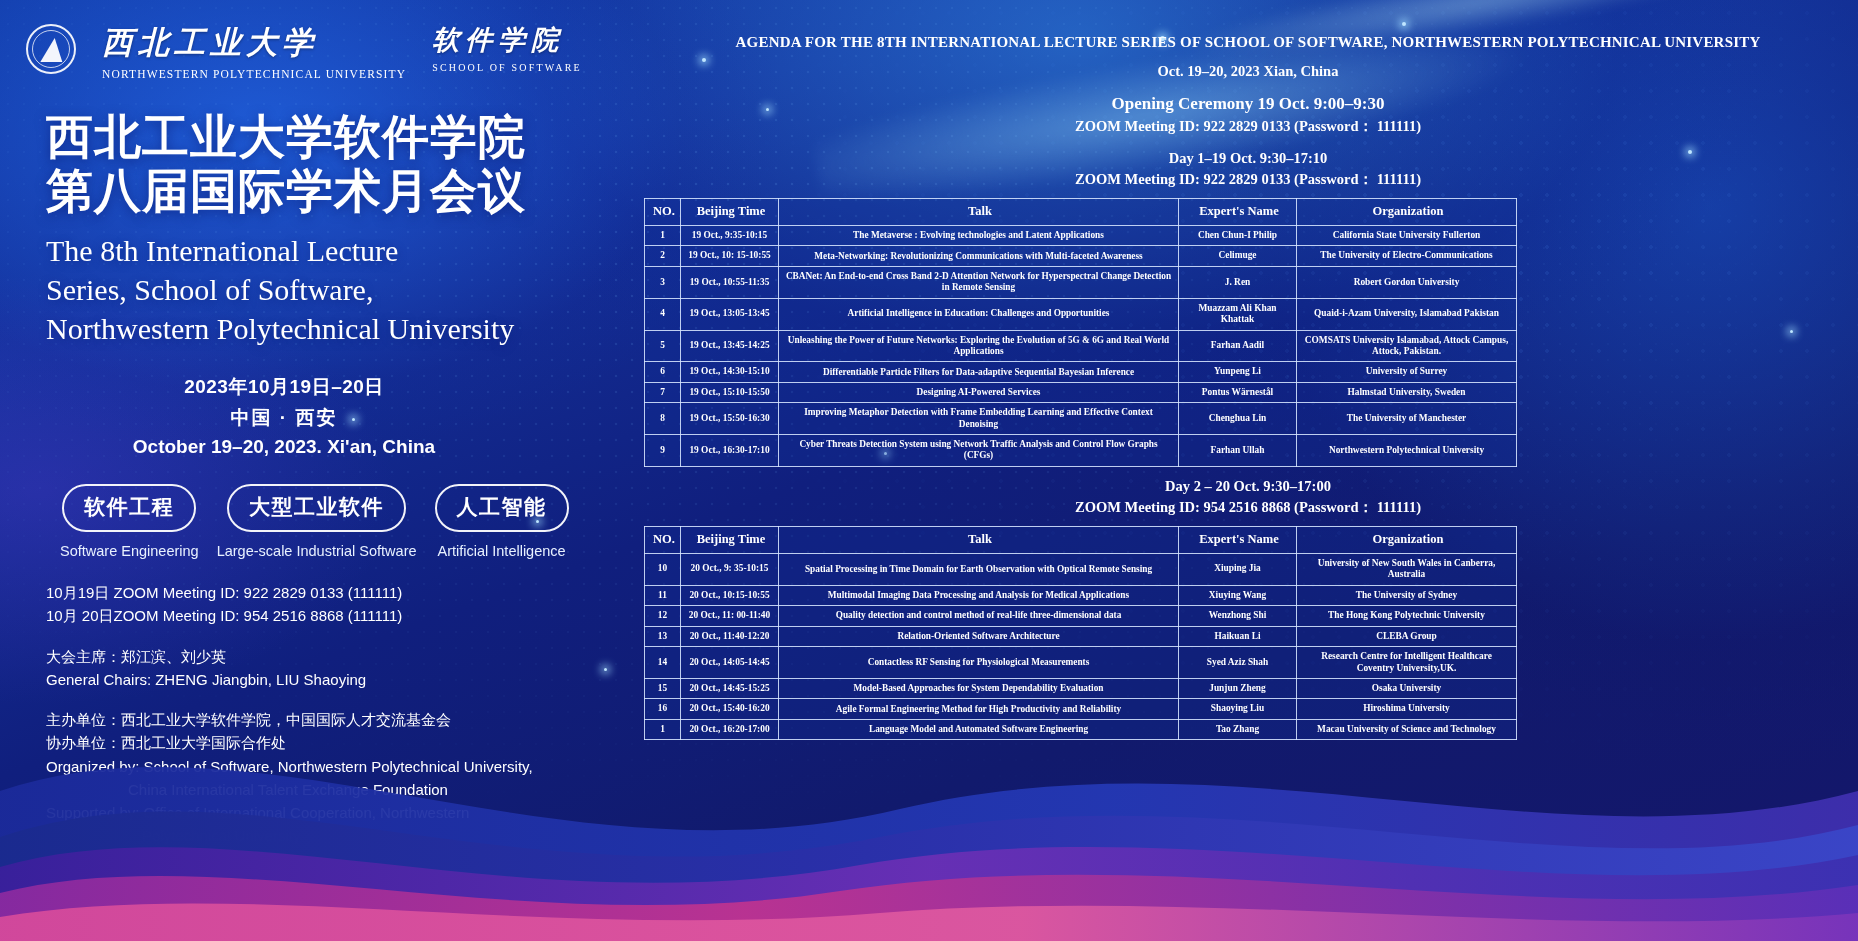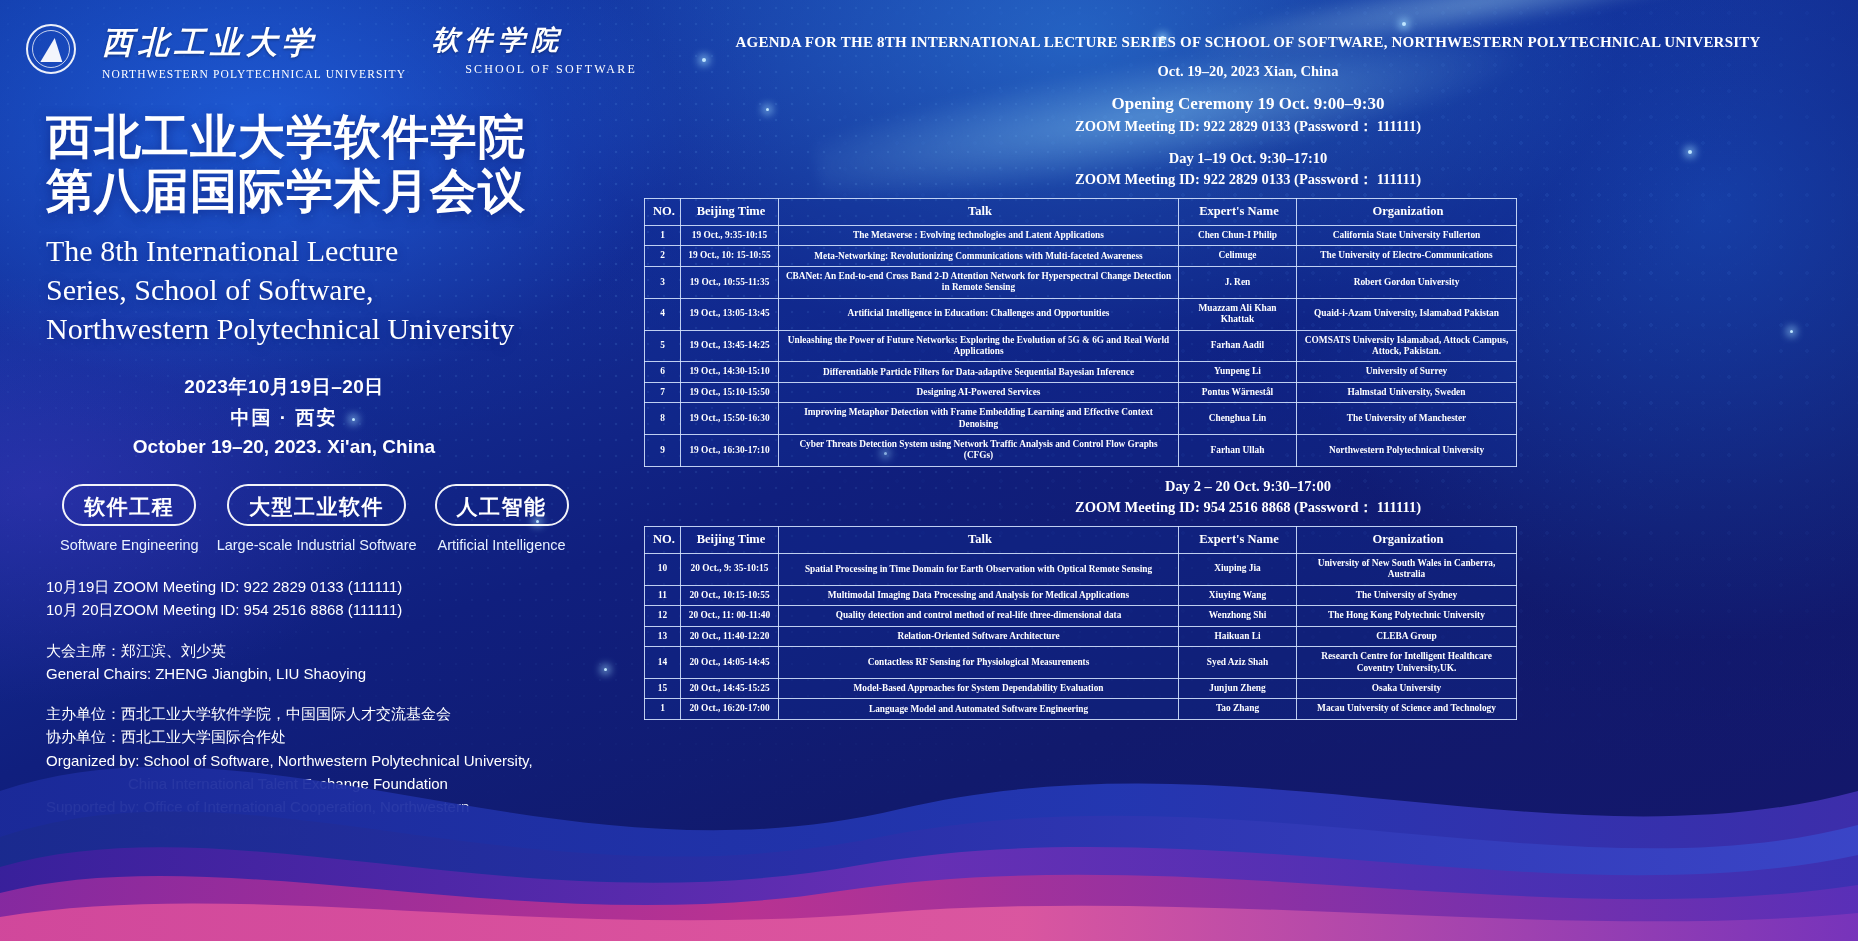--- a/index.html
+++ b/index.html
@@ -79,21 +79,21 @@
     color: #fff; font-family: "Liberation Serif", serif; font-weight: bold;
     font-size: 31px; letter-spacing: 5px; font-style: italic;
     text-shadow: 0 1px 3px rgba(0,0,0,.35);
     white-space: nowrap;
   }
   .logo-en {
     color: #fff; font-family: "Liberation Serif", serif;
     font-size: 11.5px; letter-spacing: 1.15px; margin-top: 4px; white-space: nowrap;
   }
   .logo-block.school .logo-cn { font-size: 27px; letter-spacing: 6px; }
-  .logo-block.school .logo-en { font-size: 12px; letter-spacing: 2.2px; text-align: center; margin-left: 33px; }
+  .logo-block.school .logo-en { font-size: 10px; letter-spacing: 2.2px; text-align: center; }
 
   .title-cn {
     margin-top: 30px; margin-left: 22px;
     color: #fff; font-weight: bold; font-size: 47px; line-height: 1.14;
     letter-spacing: 1px;
     text-shadow: 0 3px 12px rgba(10,30,120,.7);
   }
   .title-en {
     margin-top: 14px; margin-left: 22px;
     color: #fff; font-family: "Liberation Serif", serif;
@@ -106,21 +106,21 @@
   }
   .date-block .l1 { font-size: 19px; letter-spacing: .5px; }
   .date-block .l2 { font-size: 19px; margin-top: 5px; letter-spacing: 2px; }
   .date-block .l3 { font-size: 19px; margin-top: 5px; }
 
   .pills { display: flex; margin-top: 26px; margin-left: 36px; align-items: flex-start; gap: 18px; }
   .pill-wrap { display: flex; flex-direction: column; align-items: center; }
   .pill {
     border: 2px solid rgba(255,255,255,.95); border-radius: 30px;
     color: #fff; font-weight: bold; font-size: 21px; letter-spacing: 1.5px;
-    padding: 7px 20px 3px; white-space: nowrap;
+    padding: 7px 20px 9px; white-space: nowrap;
   }
   .pill-sub { color: #e8f1ff; font-size: 14.5px; margin-top: 11px; white-space: nowrap; }
 
   .info-block { margin-top: 22px; margin-left: 22px; color: #fff; }
   .info-block .grp { margin-bottom: 17px; }
   .info-block .ln { font-size: 15px; font-weight: normal; line-height: 1.55; white-space: nowrap; }
   .info-block .ln.indent { padding-left: 82px; }
   .info-block .ln.indent2 { padding-left: 96px; }
 
   
@@ -403,20 +403,27 @@
             <td class="talk">Contactless RF Sensing for Physiological Measurements</td>
             <td>Syed Aziz Shah</td>
             <td>Research Centre for Intelligent Healthcare Coventry University,UK.</td>
           </tr>
           <tr>
             <td>15</td>
             <td>20 Oct., 14:45-15:25</td>
             <td class="talk">Model-Based Approaches for System Dependability Evaluation</td>
             <td>Junjun Zheng</td>
             <td>Osaka University</td>
+          </tr>
+          <tr>
+            <td>16</td>
+            <td>20 Oct., 15:40-16:20</td>
+            <td class="talk">Agile Formal Engineering Method for High Productivity and Reliability</td>
+            <td>Shaoying Liu</td>
+            <td>Hiroshima University</td>
           </tr>
           <tr>
             <td>1</td>
             <td>20 Oct., 16:20-17:00</td>
             <td class="talk">Language Model and Automated Software Engineering</td>
             <td>Tao Zhang</td>
             <td>Macau University of Science and Technology</td>
           </tr>
         </tbody>
     </table>

